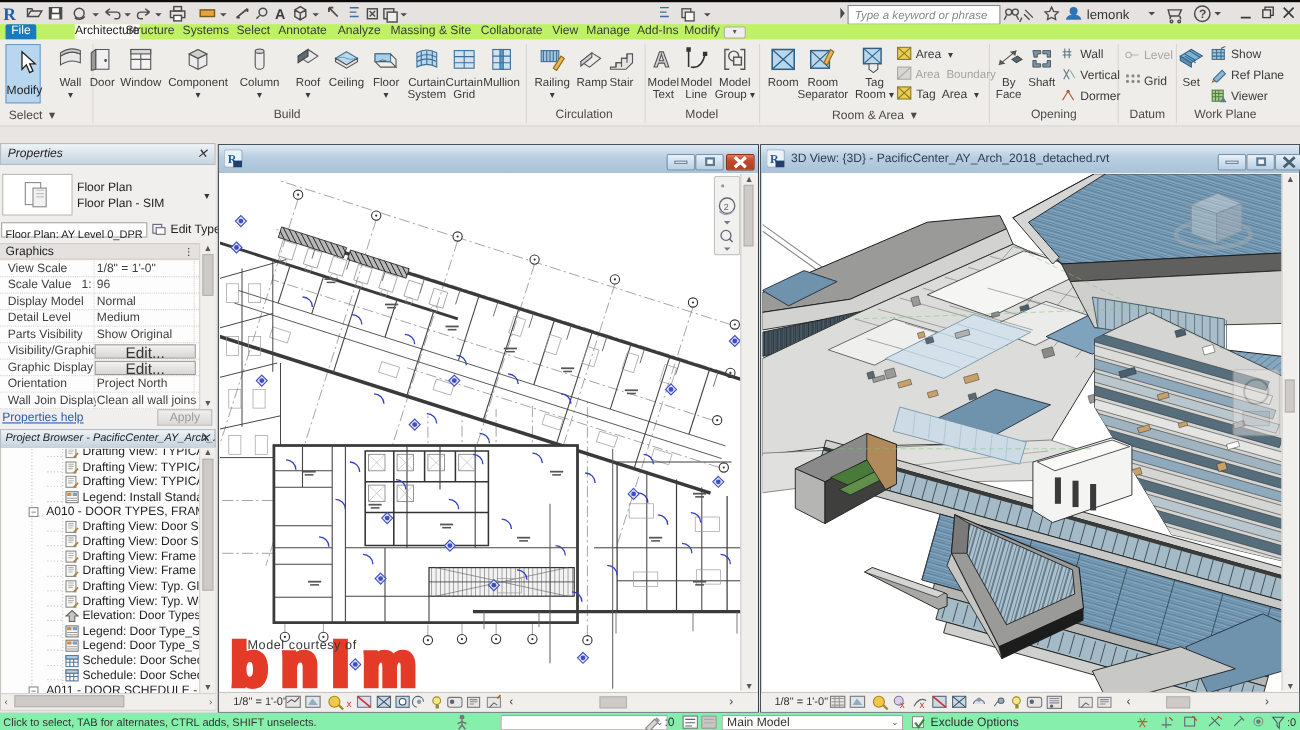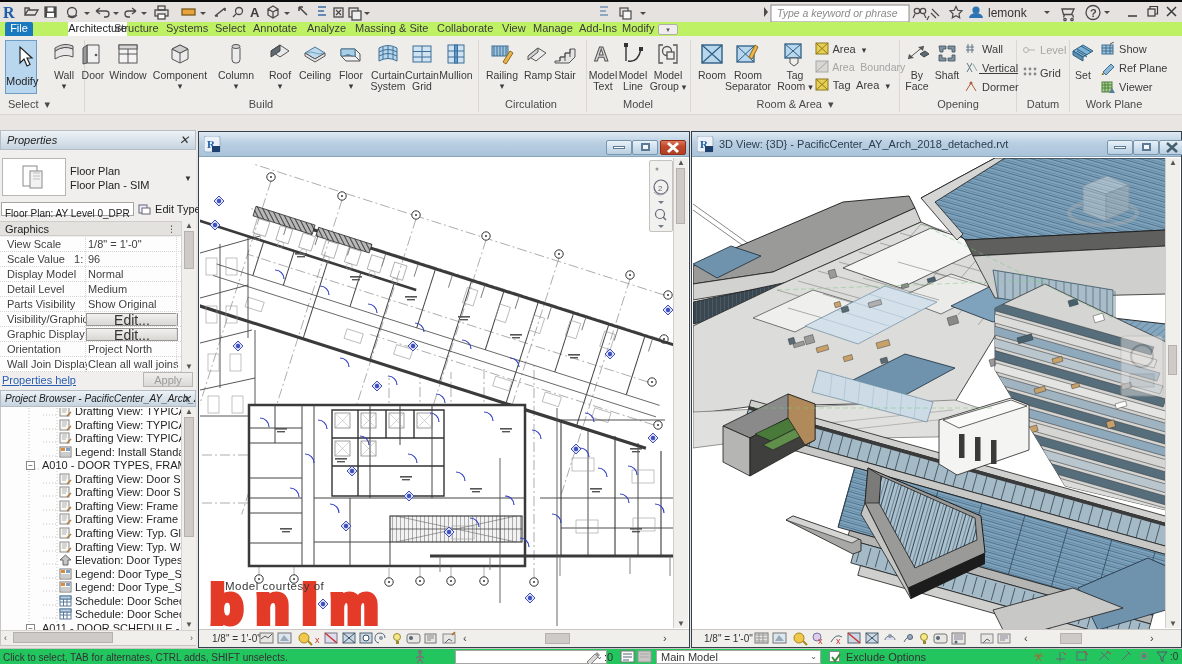--- a/index.html
+++ b/index.html
@@ -25,21 +25,21 @@
 .row .lab{position:absolute;left:7px;top:0;white-space:nowrap;max-width:80px;overflow:hidden;}
 .row .val{position:absolute;left:88px;top:0;white-space:nowrap;}
 .editbtn{position:absolute;left:86px;top:1px;width:92px;height:13px;background:linear-gradient(#f2f1ef,#d9d7d4);border:1px solid #9a9896;font-size:14px;text-align:center;line-height:12px;color:#333;}
 .treerow{position:absolute;left:0;height:13.6px;font-size:11px;color:#1f1f1f;line-height:13px;white-space:nowrap;}
 
 .mdiwin{position:absolute;border:1px solid #35404a;background:#fff;}
 .wintitle{position:absolute;left:0;top:0;right:0;height:25px;background:linear-gradient(#dfeaf3,#b9cfe2 45%,#a9c3d9);border-bottom:1px solid #8aa6bd;font-size:11px;color:#2c3e50;}
 .winbtn{position:absolute;top:8px;width:26px;height:15px;border:1px solid #7a96ad;background:linear-gradient(#e8f1f8,#b9cfe2);border-radius:2px;}
 .viewbar{position:absolute;left:0;right:0;bottom:0;height:18px;background:#f0efec;border-top:1px solid #c9c6c3;font-size:10px;color:#333;}
 .vscroll{position:absolute;top:26px;right:0;width:15px;bottom:18px;background:#f0efec;border-left:1px solid #d0cdca;}
-#statusbar{left:0;top:648px;width:1182px;height:16px;background:#22c55e;border-top:1px solid #c9c6c3;font-size:11px;color:#333;}
+#statusbar{left:0;top:648px;width:1182px;height:16px;background:#86efac;border-top:1px solid #c9c6c3;font-size:11px;color:#333;}
 .combo{position:absolute;background:#fff;border:1px solid #a8a6a3;height:14px;}
 .sb-thumb{background:#cdcac7;border:1px solid #b4b1ae;}
 </style>
 </head>
 <body>
 <div id="stage">
   <div class="abs" id="titlebar">
     <svg width="1182" height="20" style="position:absolute;left:0;top:1px;">
 
       <text x="3" y="15" font-size="16" font-weight="bold" fill="#1f5fa8" font-family="Liberation Serif,serif">R</text>
@@ -272,21 +272,21 @@
             <path d="M4 18 l6 -1 -5 -4 z" fill="#555"></path>
             <path d="M20 5 l-6 1 5 4 z" fill="#555"></path>
             <path d="M16 13 l5 -3 4 3 -5 3 z" fill="#5a6a76" stroke="#444"></path>
           </svg>By<br>Face</div>
       <div class="tool" style="left:928px;top:5px;width:38px;"><svg width="26" height="26">
             <path d="M5 5 h7 v3 h-3 v3 h-3 z M14 5 h7 v6 h-3 v-3 h-4 z M5 14 h3 v3 h4 v3 h-7 z M18 14 h3 v6 h-7 v-3 h4 z" fill="#7f93a2" stroke="#3f4f5a" stroke-width=".8"></path>
           </svg>Shaft</div>
       <div class="abs" style="left:964px;top:6px;width:60px;height:16px;font-size:11px;color:#3b3b3b;"><svg width="15" height="13" style="vertical-align:-2px;">
             <path d="M4 2 v9 m4 -9 v9 M2 5 h8 m-8 3 h8" stroke="#607585" fill="none"></path>
           </svg> Wall</div>
-      <div class="abs" style="left:964px;top:25px;width:70px;height:16px;font-size:11px;color:#3b3b3b;text-decoration:underline;"><svg width="15" height="13" style="vertical-align:-2px;">
+      <div class="abs" style="left:964px;top:25px;width:70px;height:16px;font-size:11px;color:#3b3b3b;"><svg width="15" height="13" style="vertical-align:-2px;">
             <path d="M3 2 l5 9 m0 -9 l-5 9" stroke="#607585" fill="none"></path>
             <path d="M9 3 l4 7" stroke="#8aa"></path>
           </svg> Vertical</div>
       <div class="abs" style="left:964px;top:44px;width:70px;height:16px;font-size:11px;color:#3b3b3b;"><svg width="15" height="13" style="vertical-align:-2px;">
             <path d="M2 11 l5 -8 5 8" fill="none" stroke="#b05a3a"></path>
             <circle cx="7" cy="3" r="1.5" fill="#b05a3a"></circle>
           </svg> Dormer</div>
       <div class="abs" style="left:1022px;top:8px;width:50px;height:16px;font-size:11px;color:#a8a6a3;"><svg width="15" height="12" style="vertical-align:-2px;">
             <circle cx="4" cy="6" r="2.5" fill="none" stroke="#b5b3b0"></circle>
             <path d="M6 6 h7" stroke="#b5b3b0"></path>

